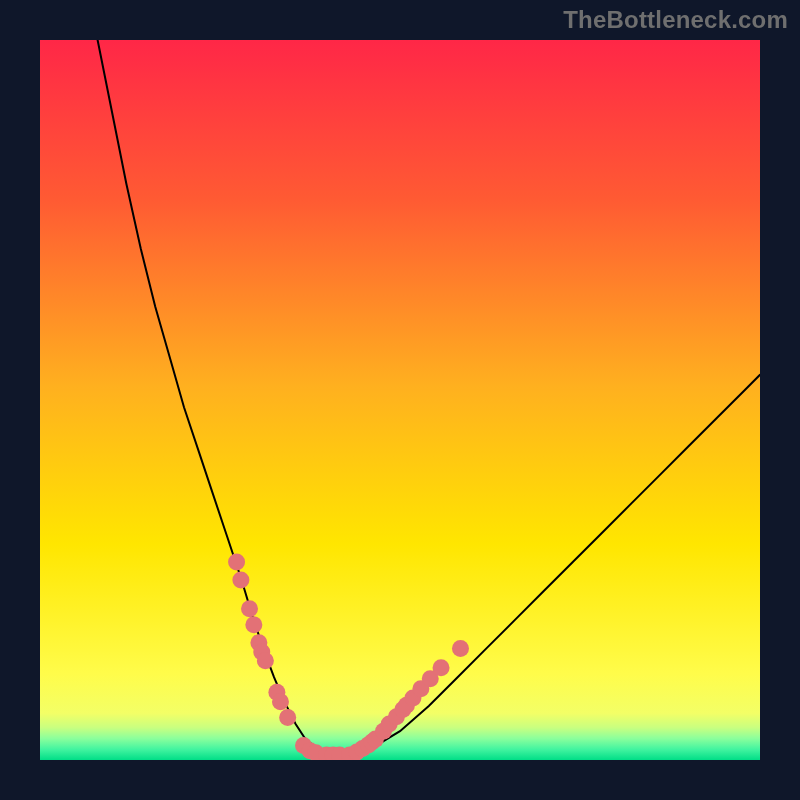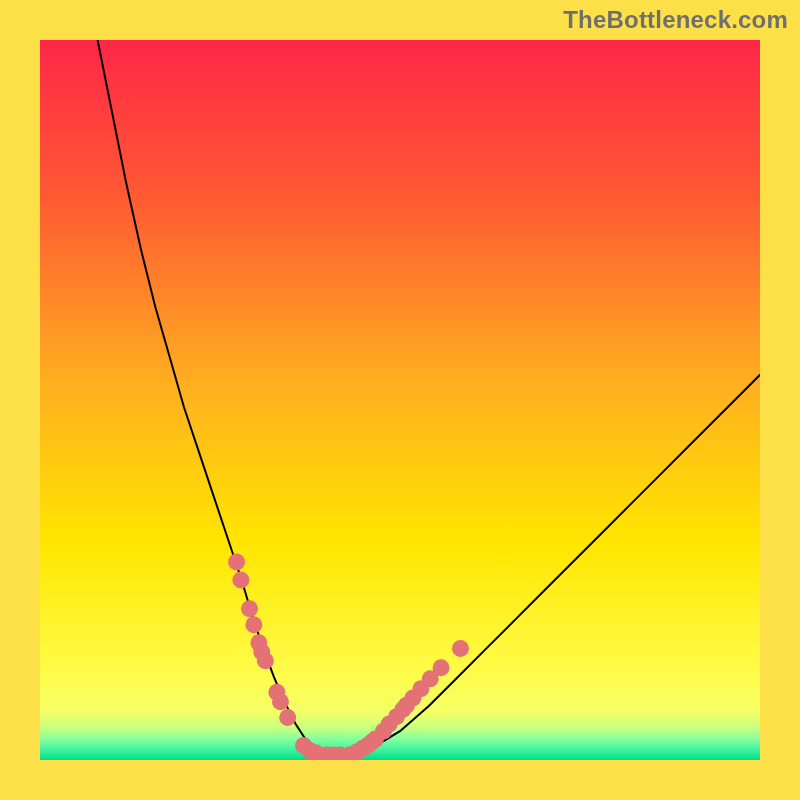--- a/index.html
+++ b/index.html
@@ -9,21 +9,21 @@
     height: 800px;
     background: #000;
     overflow: hidden;
   }
   .frame {
     position: absolute;
     left: 0;
     top: 0;
     width: 800px;
     height: 800px;
-    background: #fde047;
+    background: #0f172a;
   }
   .plot {
     position: absolute;
     left: 40px;
     top: 40px;
     width: 720px;
     height: 720px;
   }
   .watermark {
     position: absolute;

